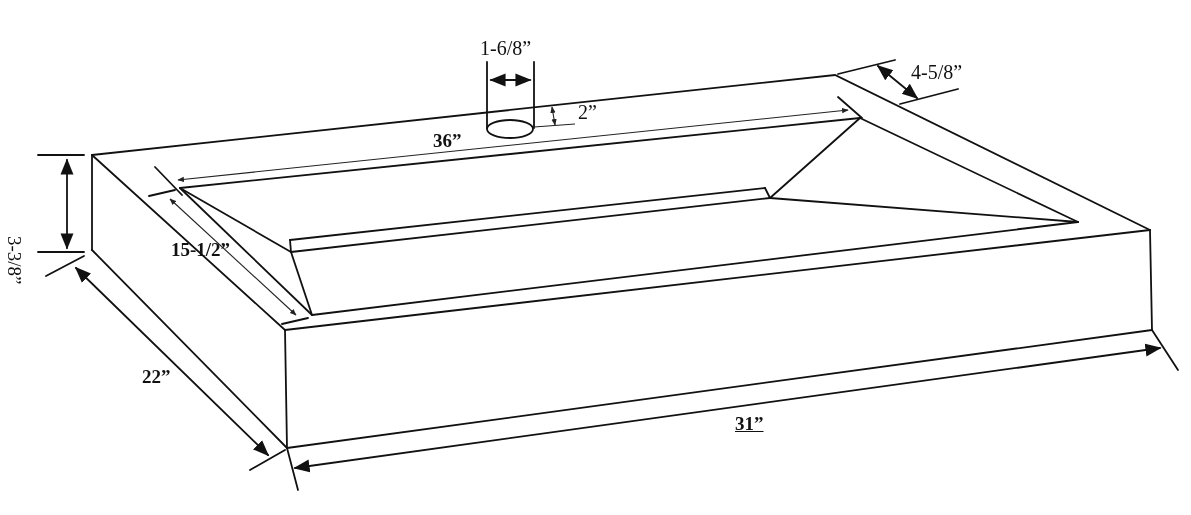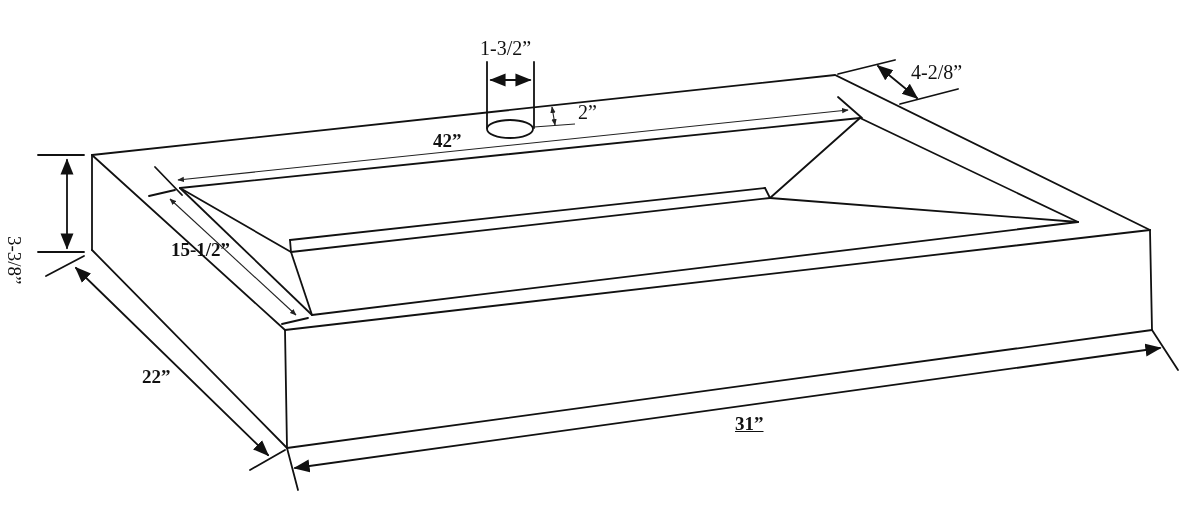--- a/index.html
+++ b/index.html
@@ -80,20 +80,20 @@
 
   <line class="ln" x1="46" y1="276" x2="84" y2="256"></line>
   <line class="ln" x1="250" y1="470" x2="285" y2="450"></line>
   <line class="ln" x1="76" y1="268" x2="268" y2="455" marker-start="url(#ah)" marker-end="url(#ah)"></line>
   <line class="ln" x1="287" y1="448" x2="298" y2="490"></line>
   <line class="ln" x1="1152" y1="330" x2="1178" y2="370"></line>
 
   <line class="ln" x1="295" y1="468" x2="1160" y2="348" marker-start="url(#ah)" marker-end="url(#ah)"></line>
 </svg>
 
-<div class="lbl reg" style="left:480px; top:38px;">1-3/2”</div>
+<div class="lbl reg" style="left:480px; top:38px;">1-6/8”</div>
 <div class="lbl reg" style="left:578px; top:102px;">2”</div>
-<div class="lbl reg" style="left:911px; top:62px;">4-2/8”</div>
-<div class="lbl bold" style="left:433px; top:131px;">42”</div>
+<div class="lbl reg" style="left:911px; top:62px;">4-5/8”</div>
+<div class="lbl bold" style="left:433px; top:131px;">36”</div>
 <div class="lbl reg" style="left:24px; top:236px; transform: rotate(90deg); transform-origin: left top; font-size:19px;">3-3/8”</div>
 <div class="lbl bold" style="left:171px; top:240px;">15-1/2”</div>
 <div class="lbl bold" style="left:127px; top:367px;margin-left:15px;">22”</div>
 <div class="lbl bold" style="left:735px; top:414px;text-decoration:underline;">31”</div>
 
 </body></html>

